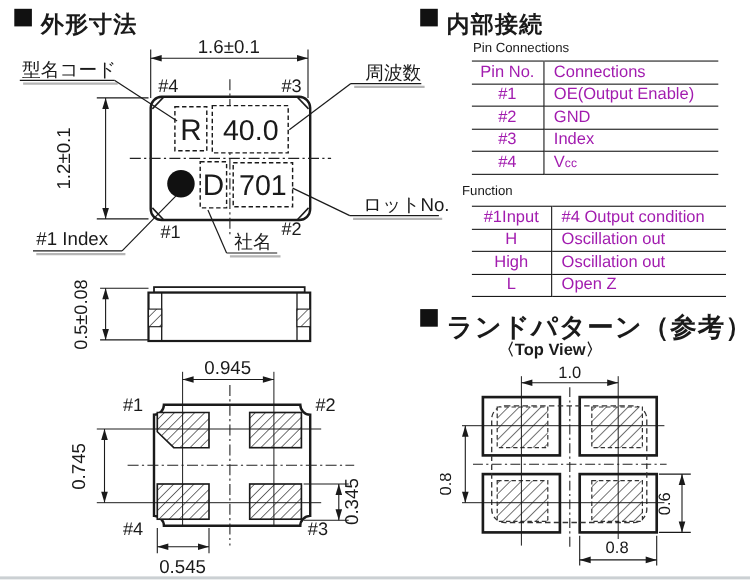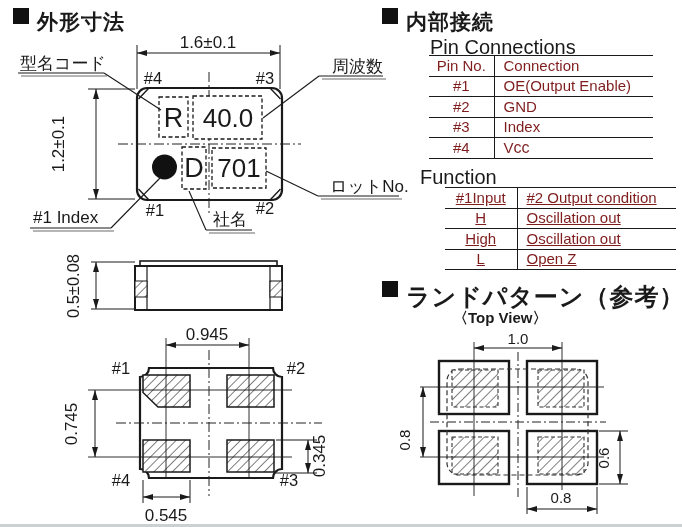--- a/index.html
+++ b/index.html
@@ -1,29 +1,29 @@
 <!DOCTYPE html>
 <html><head>
 <meta charset="utf-8">
 <style>
   html,body{margin:0;padding:0;background:#fff;}
   .page{position:relative;width:682px;height:527px;background:#ffffff;overflow:hidden;
         font-family:"Liberation Sans",sans-serif;color:#1a1a1a;}
   .section-h{position:absolute;display:flex;align-items:flex-start;gap:8px;
              font-weight:bold;font-size:21px;letter-spacing:1px;white-space:nowrap;}
   .sq{width:16px;height:16px;background:#111;flex:0 0 auto;}
-  .caption{position:absolute;font-size:20px;white-space:nowrap;}
+  .caption{position:absolute;font-size:12px;white-space:nowrap;}
   .subtt{position:absolute;font-size:15px;white-space:nowrap;font-weight:bold;}
   table.dtable{position:absolute;border-collapse:collapse;table-layout:fixed;
-               border-top:1.5px solid #1a1a1a;font-size:15px;color:#7f1d1d;}
+               border-top:1.5px solid #1a1a1a;font-size:15px;color:#a21caf;}
   table.dtable td{border-bottom:1.5px solid #1a1a1a;height:19.5px;padding:0;line-height:1.1;
                   overflow:hidden;white-space:nowrap;}
   table.dtable td.c1{border-right:1.5px solid #1a1a1a;text-align:center;}
   table.dtable td.c2{padding-left:9px;text-align:left;}
-  .vcc-cc{font-size:16px;}
+  .vcc-cc{font-size:11px;}
   svg text{fill:#1a1a1a;font-family:"Liberation Sans",sans-serif;}
   .edgeline{position:absolute;left:0;top:524px;width:682px;height:3px;background:#cbd0d3;}
 </style>
 </head>
 <body>
 
 <div class="page">
 
   <div class="section-h" style="left:13px;top:8px;">
     <span class="sq"></span>
@@ -211,21 +211,21 @@
 
   <div class="caption" style="left:430px;top:36px;">Pin Connections</div>
   <table class="dtable" style="left:429px;top:55px;width:224px;">
     <colgroup>
         <col style="width:65px">
         <col>
       </colgroup>
     <tbody>
       <tr>
         <td class="c1">Pin No.</td>
-        <td class="c2">Connection</td>
+        <td class="c2">Connections</td>
       </tr>
       <tr>
         <td class="c1">#1</td>
         <td class="c2">OE(Output Enable)</td>
       </tr>
       <tr>
         <td class="c1">#2</td>
         <td class="c2">GND</td>
       </tr>
       <tr>
@@ -233,29 +233,29 @@
         <td class="c2">Index</td>
       </tr>
       <tr>
         <td class="c1">#4</td>
         <td class="c2"><span>V</span><span class="vcc-cc">cc</span></td>
       </tr>
     </tbody>
   </table>
 
   <div class="caption" style="left:420px;top:166px;">Function</div>
-  <table class="dtable" style="left:445px;top:187px;width:231px;text-decoration:underline;">
+  <table class="dtable" style="left:429px;top:187px;width:231px;">
     <colgroup>
         <col style="width:72px">
         <col>
       </colgroup>
     <tbody>
       <tr>
         <td class="c1">#1Input</td>
-        <td class="c2">#2 Output condition</td>
+        <td class="c2">#4 Output condition</td>
       </tr>
       <tr>
         <td class="c1">H</td>
         <td class="c2">Oscillation out</td>
       </tr>
       <tr>
         <td class="c1">High</td>
         <td class="c2">Oscillation out</td>
       </tr>
       <tr>

